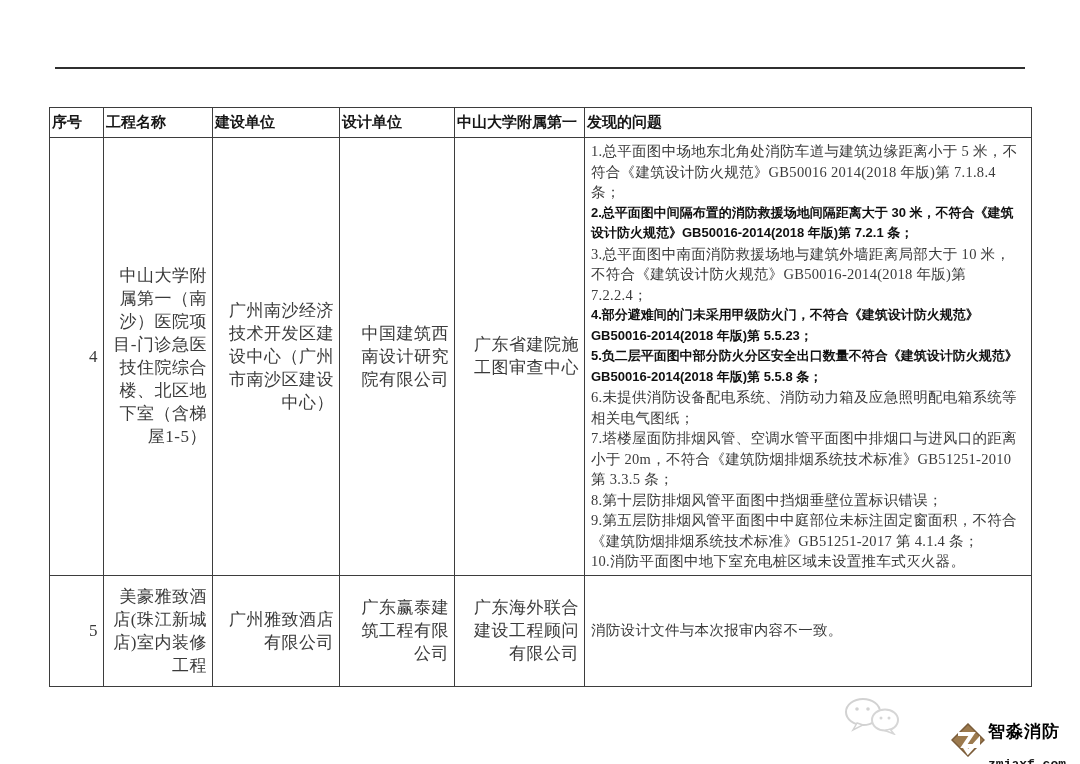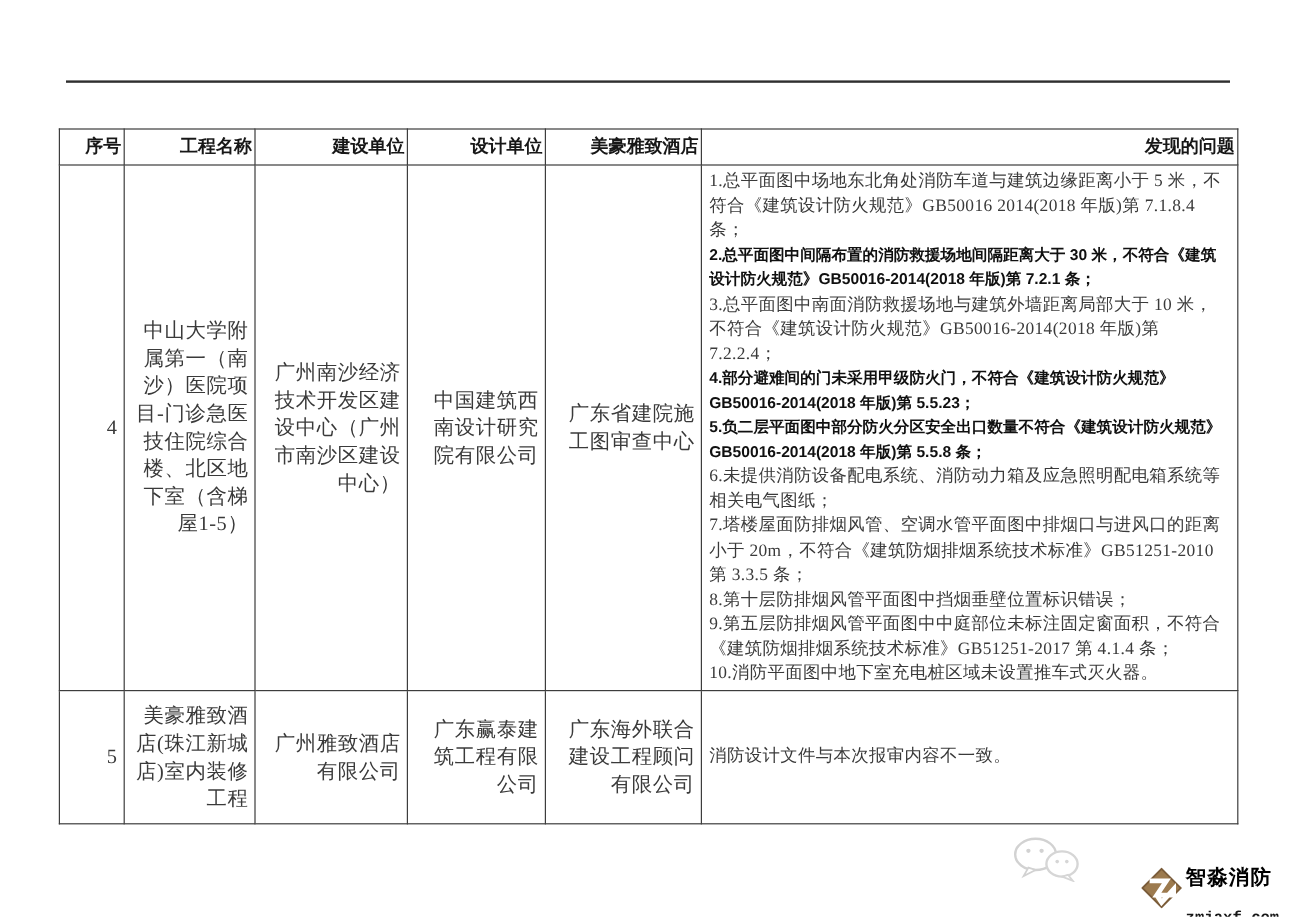--- a/index.html
+++ b/index.html
@@ -27,21 +27,21 @@
   table.review col.c5{width:130px}
   table.review col.c6{width:447px}
   table.review th, table.review td {
     border:1.5px solid #3d3d3d;
     vertical-align:middle;
   }
   table.review th {
     height:27px;
     font-family:"Liberation Sans", sans-serif;
     font-weight:700; font-size:15px; color:#171717;
-    text-align:right; padding:1px 2px;margin-top:46px;
+    text-align:left; padding:1px 2px;margin-top:46px;
   }
   td.cen {
     text-align:right; font-size:17px; line-height:23px;
     color:#3a3a3a; padding:3px 5px;
     letter-spacing:0.5px;
   }
   tr.r4 td { height:400px; }
   tr.r5 td { height:104px; }
   td.issues {
     vertical-align:top; text-align:left;
@@ -97,21 +97,21 @@
       <col class="c4">
       <col class="c5">
       <col class="c6">
   </colgroup>
   <thead>
     <tr>
       <th>序号</th>
       <th>工程名称</th>
       <th>建设单位</th>
       <th>设计单位</th>
-      <th>美豪雅致酒店</th>
+      <th>中山大学附属第一</th>
       <th>发现的问题</th>
     </tr>
   </thead>
   <tbody>
     <tr class="r4">
       <td class="cen">4</td>
       <td class="cen">中山大学附属第一（南沙）医院项目-门诊急医技住院综合楼、北区地下室（含梯屋1-5）</td>
       <td class="cen">广州南沙经济技术开发区建设中心（广州市南沙区建设中心）</td>
       <td class="cen">中国建筑西南设计研究院有限公司</td>
       <td class="cen">广东省建院施工图审查中心</td>

